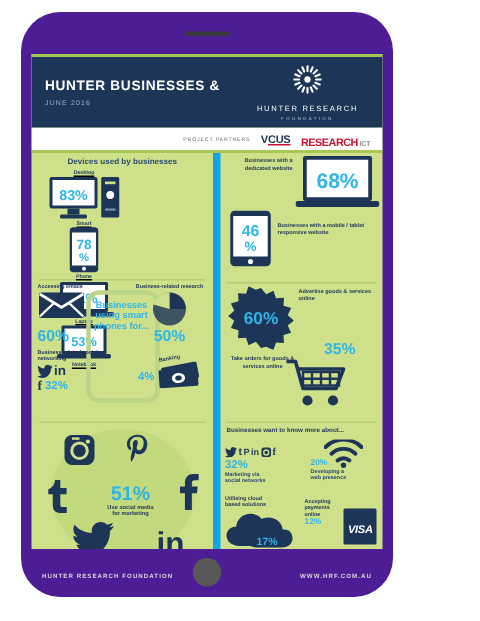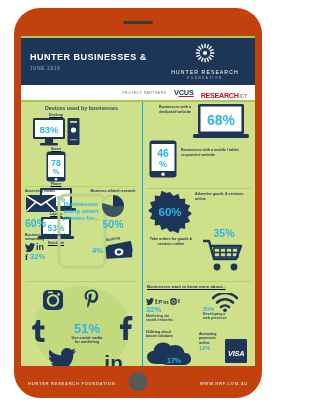--- a/index.html
+++ b/index.html
@@ -1,18 +1,18 @@
 <!DOCTYPE html>
 <html><head>
 <meta charset="utf-8">
 <style>
   html,body{margin:0;padding:0;background:#ffffff;}
   body{width:276px;height:414px;overflow:hidden;font-family:"Liberation Sans",sans-serif;}
 
-  #phone{position:absolute;left:14px;top:8px;width:248px;height:390px;background:#c2410c;
+  #phone{position:absolute;left:14px;top:8px;width:248px;height:390px;background:#4c1d95;
          border-radius:26px;}
   #bezel-top{position:absolute;left:0;top:0;width:100%;height:28px;}
   #speaker{position:absolute;left:50%;top:13px;transform:translateX(-50%);width:30px;height:3px;
            background:#3a3a3a;border-radius:2px;}
   #bezel-bottom{position:absolute;left:0;bottom:0;width:100%;height:32px;}
   #home-btn{position:absolute;left:50%;bottom:7px;transform:translateX(-50%);width:19px;height:19px;
             border-radius:50%;background:#585858;}
   .foot-txt{position:absolute;bottom:12px;color:#d8d8d8;font-size:4.1px;letter-spacing:.7px;font-weight:bold;}
   #foot-left{left:14px;}
   #foot-right{right:14px;}
@@ -35,21 +35,21 @@
             padding-right:8px;gap:7px;}
   .pp-label{font-size:3.5px;color:#6d6d6d;letter-spacing:.55px;}
   .vocus{font-size:7.4px;font-weight:bold;color:#1d3557;letter-spacing:-.2px;}
   .vocus u{text-decoration:underline;text-decoration-color:#c8102e;text-decoration-thickness:1px;}
   .diamond{font-size:7.2px;font-weight:bold;color:#c8102e;letter-spacing:-.3px;}
   .ict{font-size:4.6px;color:#8b8b8b;font-weight:bold;margin-left:1px;}
 
   
   #body{position:relative;height:calc(330px - 47px - 15px - 2px);display:flex;}
   #colL{width:121px;position:relative;}
-  #colR{flex:1;position:relative;border-left:1px solid #0ea5e9;text-decoration:underline;}
+  #colR{flex:1;position:relative;border-left:5px solid #0ea5e9;}
   .hdiv{height:1px;background:#b6cf70;width:92%;margin:0 auto;}
 
   .sec{position:relative;padding:3px 5px;}
   .sec-title{font-size:5.4px;color:#2b4a6f;font-weight:bold;text-align:center;}
   .cap{font-size:3.6px;color:#1d3557;font-weight:bold;line-height:4.4px;}
   .pct-lg{font-size:13px;font-weight:bold;color:#2fb5e8;}
   .pct-md{font-size:10.5px;font-weight:bold;color:#2fb5e8;}
   .pct-sm{font-size:7.6px;font-weight:bold;color:#2fb5e8;}
   .pct-xs{font-size:5.6px;font-weight:bold;color:#2fb5e8;}
 
@@ -301,21 +301,21 @@
           <svg class="abs" style="left:4px;top:2px" width="46" height="42" viewBox="0 0 46 42">
             <path d="M23 1 l3.4 4.1 4.9-2.3 1.7 5.1 5.3-.4-.3 5.3 5.1 1.6-2.3 4.8 4.1 3.4-4.1 3.4 2.3 4.8-5.1 1.6.3 5.3-5.3-.4-1.7 5.1-4.9-2.3L23 41l-3.4-4.1-4.9 2.3-1.7-5.1-5.3.4.3-5.3-5.1-1.6 2.3-4.8L1.1 19.6l4.1-3.4-2.3-4.8 5.1-1.6-.3-5.3 5.3.4 1.7-5.1 4.9 2.3z" fill="#1d3557"></path>
             <text x="23" y="25" font-family="Liberation Sans, sans-serif" font-size="11.5" font-weight="bold" fill="#2fb5e8" text-anchor="middle">60%</text>
           </svg>
           <div class="abs" style="left:52px;top:3px;width:52px">
             <div class="rt-cap">Advertise goods &amp; services online</div>
           </div>
           <div class="abs" style="left:4px;top:48px;width:48px;text-align:center">
             <div class="rt-cap">Take orders for goods &amp; services online</div>
           </div>
-          <div class="abs" style="left:56px;top:38px;width:50px;text-align:center">
+          <div class="abs" style="left:40px;top:38px;width:50px;text-align:right">
             <div class="pct-md">35%</div>
             <svg width="44" height="34" viewBox="0 0 44 34" style="display:block;margin:0 auto">
               <path d="M1 2 h6 l5 18 h22 l5 -13 h-30" fill="none" stroke="#1d3557" stroke-width="2.4" stroke-linejoin="round"></path>
               <rect x="12" y="9" width="24" height="9" fill="none" stroke="#1d3557" stroke-width="1.6"></rect>
               <path d="M18 9 v9 M24 9 v9 M30 9 v9 M12 13.5 h24" stroke="#1d3557" stroke-width="1.6"></path>
               <circle cx="15" cy="28" r="3.4" fill="#1d3557"></circle>
               <circle cx="32" cy="28" r="3.4" fill="#1d3557"></circle>
             </svg>
           </div>
         </div>

